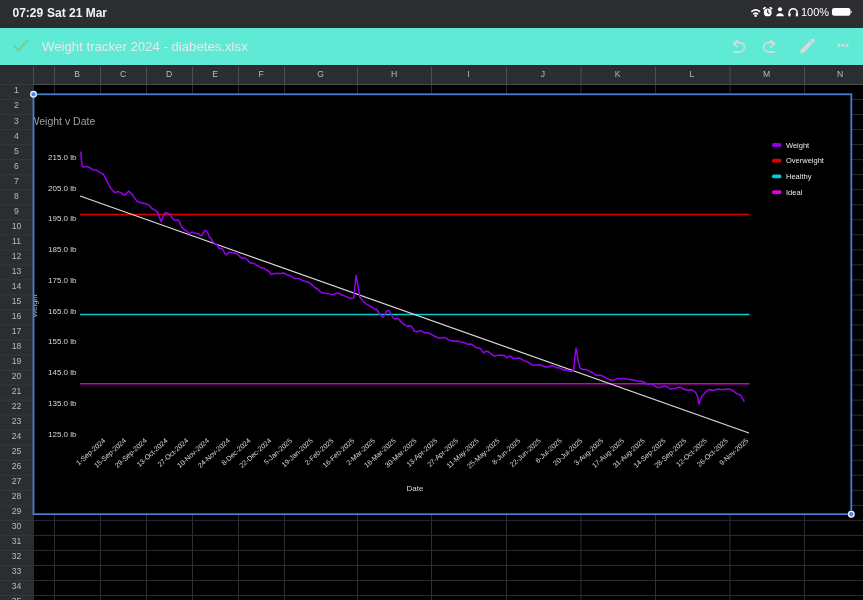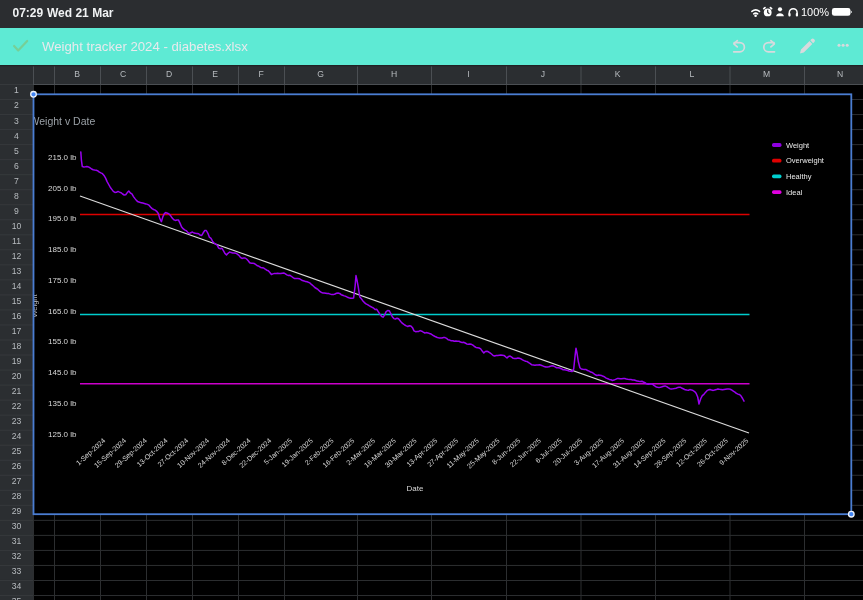--- a/index.html
+++ b/index.html
@@ -5,21 +5,21 @@
 #page{position:relative;width:863px;height:600px;background:#000;transform:translateZ(0)}
 #statusbar{position:absolute;left:0;top:0;width:863px;height:28px;background:#2b2d30}
 #titlebar{position:absolute;left:0;top:28px;width:863px;height:38px;background:#5eead4}
 .st{position:absolute;color:#f1f3f4;font-size:12px;font-weight:700;top:6px}
 #gridsvg{position:absolute;left:0;top:0}
 </style></head>
 <body>
 <div id="page">
 <div id="statusbar">
 <span class="st" style="left:12.5px">07:29</span>
-<span class="st" style="left:47px;font-weight:600">Wed 21 Mar</span>
+<span class="st" style="left:47px;font-weight:600">Sat 21 Mar</span>
 <svg width="863" height="28" style="position:absolute;left:0;top:0">
 
   <g stroke="#fff" fill="none" stroke-width="1.6" stroke-linecap="round">
     <path d="M751.9 11.4a6.2 6.2 0 0 1 7.6 0"></path>
     <path d="M753.7 13.8a3.6 3.6 0 0 1 4 0"></path>
   </g>
   <circle cx="755.6" cy="15.8" r="1.3" fill="#fff"></circle>
 
   <circle cx="767.7" cy="12.4" r="3.9" fill="#fff"></circle>
   <path d="M765 7.6l-1.2 1.1M770.4 7.6l1.2 1.1" stroke="#fff" stroke-width="1.7" fill="none" stroke-linecap="round"></path>

